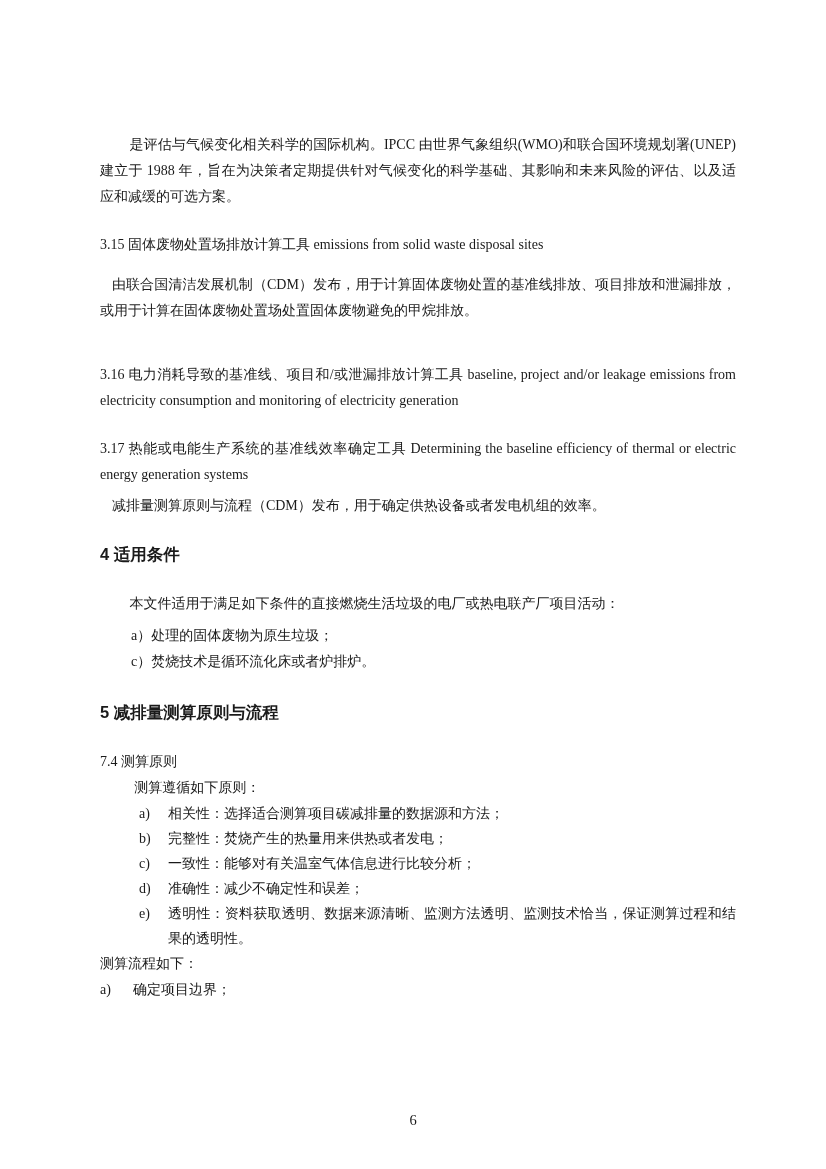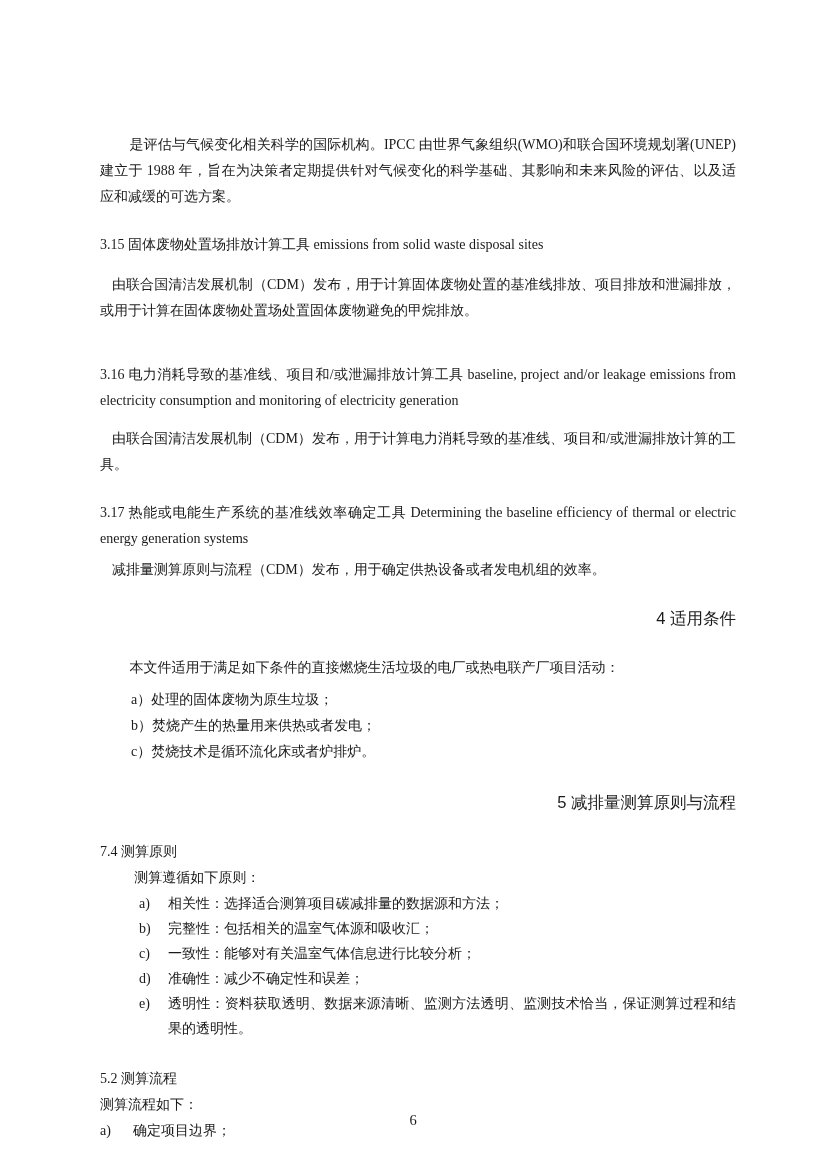--- a/index.html
+++ b/index.html
@@ -42,23 +42,23 @@
   .mt-term { margin-top: 22px; }
   .mt-body { margin-top: 14px; }
   .mt-gap-big { margin-top: 38px; }
   .mt-body-sm { margin-top: 12px; }
   .mt-317 { margin-top: 5px; }
 
   .chapter-heading {
     margin: 0;
     font-size: 16.5px;
     line-height: 30px;
-    font-weight: normal;
+    font-weight: bold;
     font-family: "Liberation Sans", "DejaVu Sans", sans-serif;
-    text-align: right;
+    text-align: left;
   }
   .mt-ch4 { margin-top: 20px; }
   .mt-ch5 { margin-top: 22px; }
 
   .sub-heading {
     margin: 0;
     margin-top: 22px;
     font-size: 14px;
     line-height: 26px;
     font-weight: normal;
@@ -121,66 +121,63 @@
   <div class="content">
 
     <p class="para indent-2">是评估与气候变化相关科学的国际机构。IPCC 由世界气象组织(WMO)和联合国环境规划署(UNEP)建立于 1988 年，旨在为决策者定期提供针对气候变化的科学基础、其影响和未来风险的评估、以及适应和减缓的可选方案。</p>
 
     <p class="term-heading mt-term">3.15 固体废物处置场排放计算工具 emissions from solid waste disposal sites</p>
 
     <p class="para indent-1 mt-body">由联合国清洁发展机制（CDM）发布，用于计算固体废物处置的基准线排放、项目排放和泄漏排放，或用于计算在固体废物处置场处置固体废物避免的甲烷排放。</p>
 
     <p class="term-heading mt-gap-big">3.16 电力消耗导致的基准线、项目和/或泄漏排放计算工具 baseline, project and/or leakage emissions from electricity consumption and monitoring of electricity generation</p>
 
-    <p class="para indent-1 mt-body-sm">由联合国清洁发展机制（CDM）发布，用于计算电力消耗导致的基准线、项目和/或泄漏排放计算的工具。</p>
 
     <p class="term-heading mt-term">3.17 热能或电能生产系统的基准线效率确定工具 Determining the baseline efficiency of thermal or electric energy generation systems</p>
 
     <p class="para indent-1 mt-317">减排量测算原则与流程（CDM）发布，用于确定供热设备或者发电机组的效率。</p>
 
     <h2 class="chapter-heading mt-ch4">4 适用条件</h2>
 
     <p class="para indent-2 mt-term">本文件适用于满足如下条件的直接燃烧生活垃圾的电厂或热电联产厂项目活动：</p>
 
     <ul class="plain-list s4-list">
       <li>a）处理的固体废物为原生垃圾；</li>
-      <li>b）焚烧产生的热量用来供热或者发电；</li>
       <li>c）焚烧技术是循环流化床或者炉排炉。</li>
     </ul>
 
     <h2 class="chapter-heading mt-ch5">5 减排量测算原则与流程</h2>
 
     <p class="sub-heading">7.4 测算原则</p>
 
     <p class="para indent-25">测算遵循如下原则：</p>
 
     <ul class="plain-list hang-list">
       <li>
         <span class="marker">a)</span>
         <span class="item-text">相关性：选择适合测算项目碳减排量的数据源和方法；</span>
       </li>
       <li>
         <span class="marker">b)</span>
-        <span class="item-text">完整性：包括相关的温室气体源和吸收汇；</span>
+        <span class="item-text">完整性：焚烧产生的热量用来供热或者发电；</span>
       </li>
       <li>
         <span class="marker">c)</span>
         <span class="item-text">一致性：能够对有关温室气体信息进行比较分析；</span>
       </li>
       <li>
         <span class="marker">d)</span>
         <span class="item-text">准确性：减少不确定性和误差；</span>
       </li>
       <li>
         <span class="marker">e)</span>
         <span class="item-text">透明性：资料获取透明、数据来源清晰、监测方法透明、监测技术恰当，保证测算过程和结果的透明性。</span>
       </li>
     </ul>
 
-    <p class="sub-heading mt-52h">5.2 测算流程</p>
 
     <p class="para">测算流程如下：</p>
 
     <ul class="plain-list s52-list">
       <li>
         <span class="marker">a)</span>
         <span class="item-text">确定项目边界；</span>
       </li>
     </ul>
 

